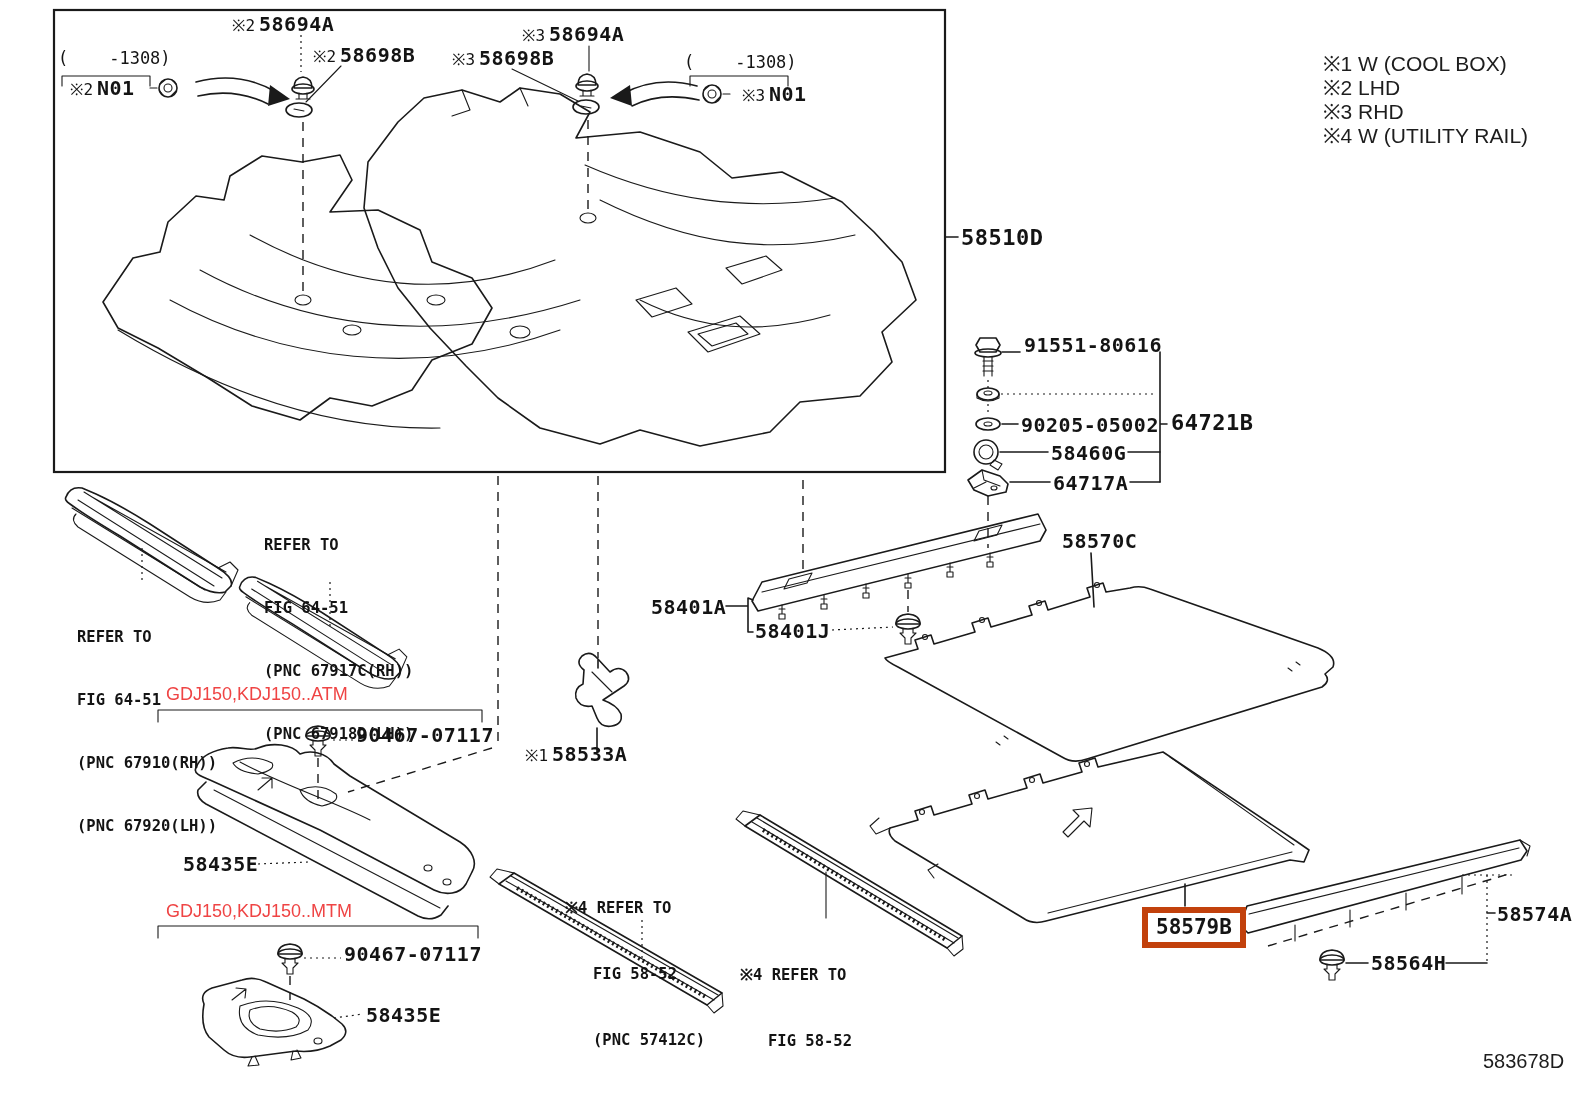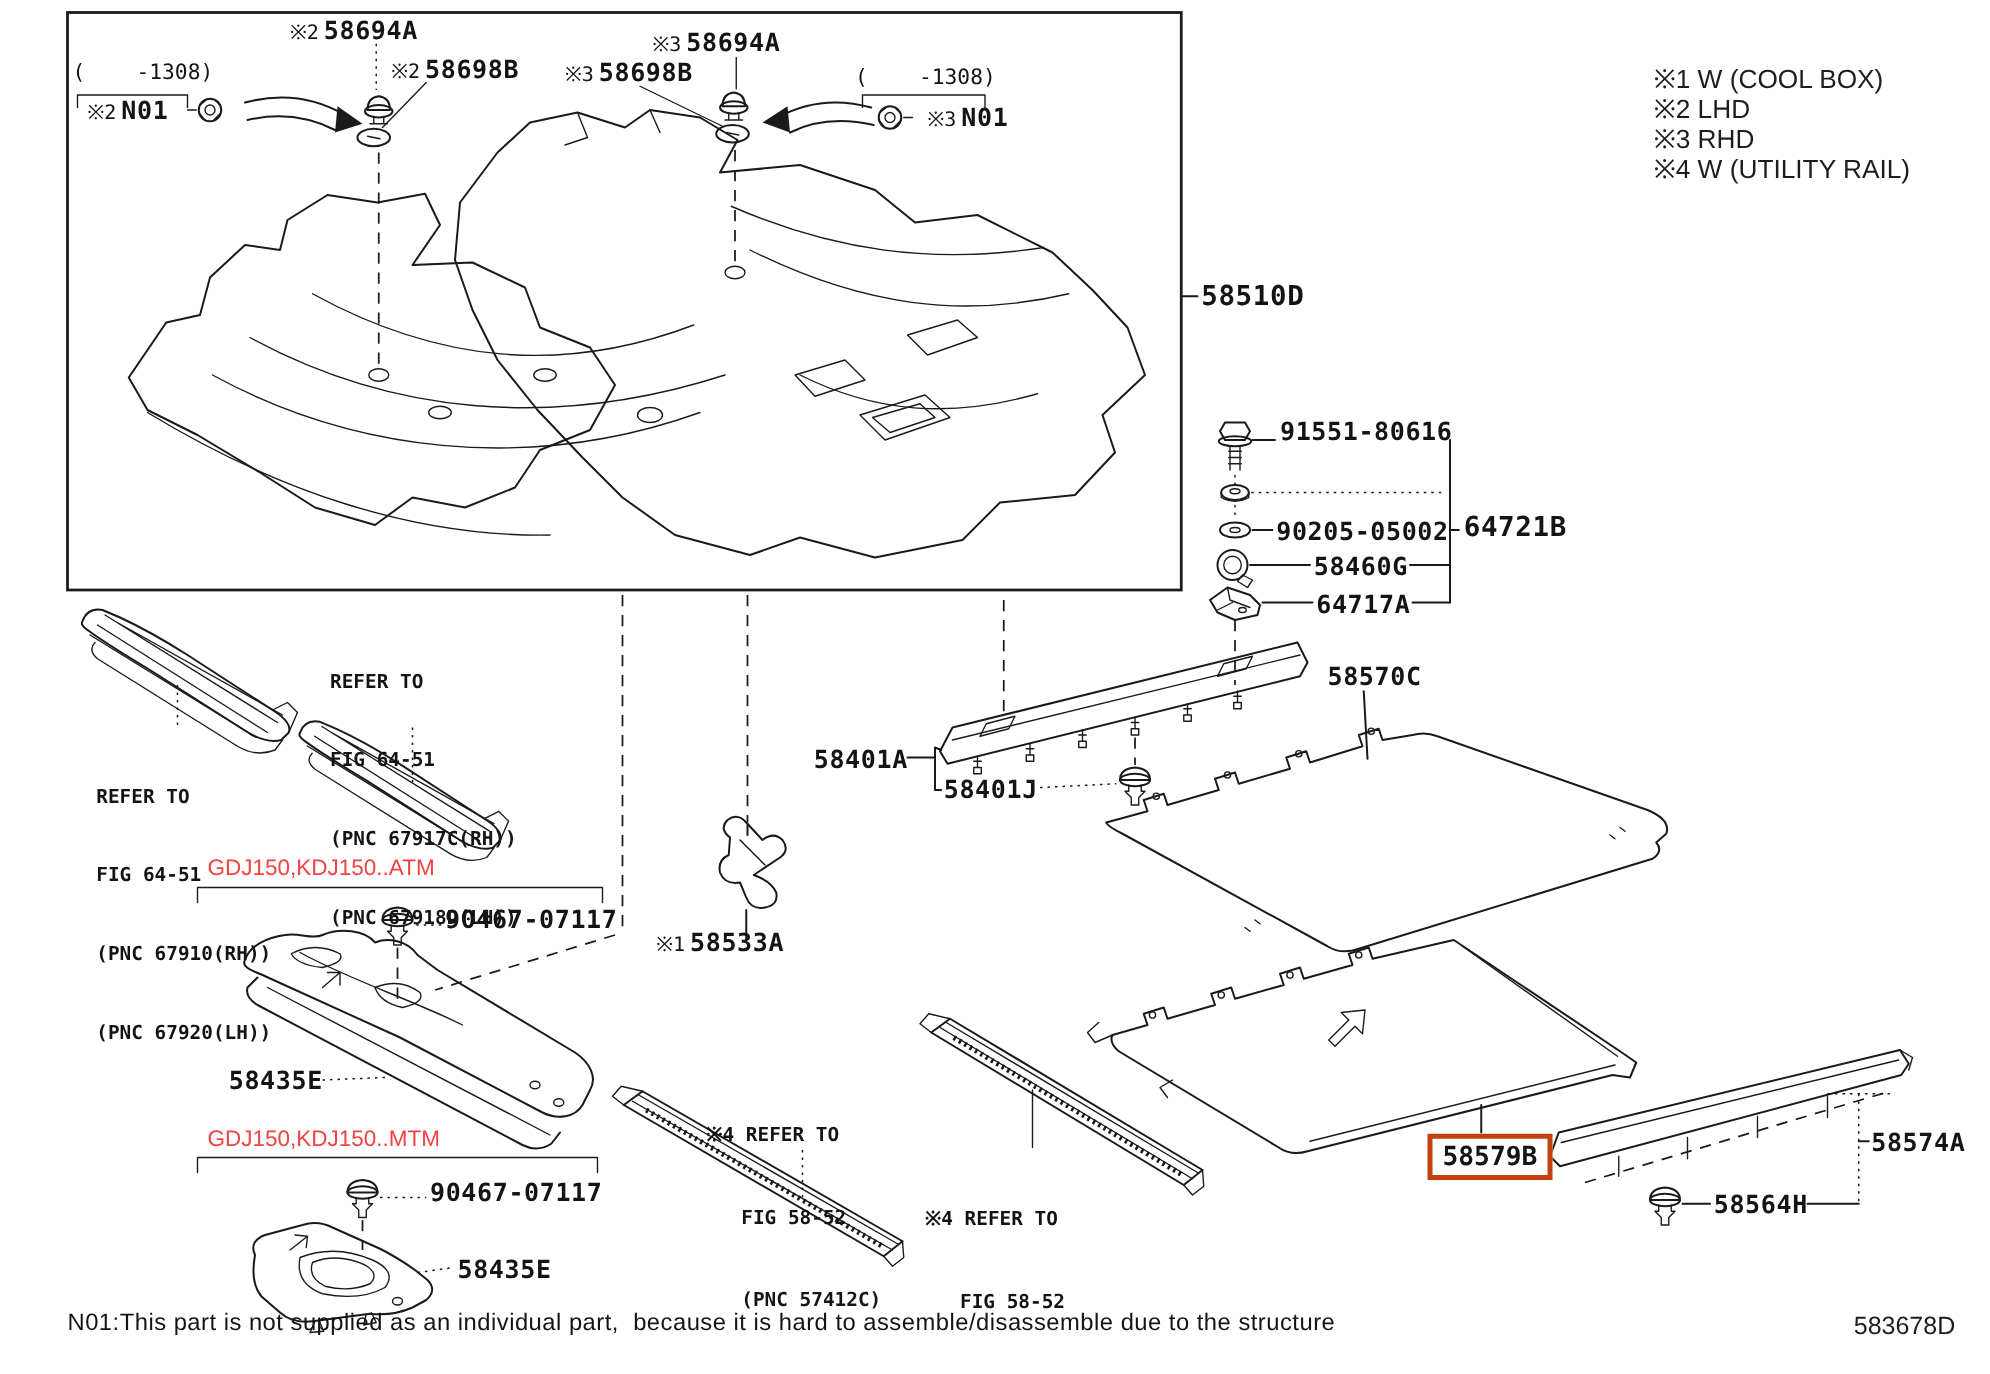--- a/index.html
+++ b/index.html
@@ -22,21 +22,21 @@
   .note{position:absolute;font-family:"DejaVu Sans Mono","Liberation Mono",monospace;
         font-weight:700;font-size:15.5px;line-height:21px;color:#141414;white-space:pre;}
   .note.w{line-height:22px;}
   .model{position:absolute;font-family:"Liberation Sans",sans-serif;font-size:18px;color:#ef4444;}
   .legend{position:absolute;left:1323px;top:52px;font-family:"Liberation Sans",sans-serif;
           font-size:21px;line-height:24px;color:#1d1d1d;}
   .footnote{position:absolute;left:54px;top:1048px;font-family:"Liberation Sans",sans-serif;
             font-size:19px;letter-spacing:.4px;color:#141414;white-space:pre;}
   .figcode{position:absolute;left:1483px;top:1050px;font-family:"Liberation Sans",sans-serif;
            font-size:20px;color:#1d1d1d;}
-  .hlbox{position:absolute;left:1142px;top:907px;border:4px solid #c2410c;background:#fff;
+  .hlbox{position:absolute;left:1142px;top:907px;border:6px solid #c2410c;background:#fff;
          padding:2px 8px 3px 8px;font-family:"DejaVu Sans Mono","Liberation Mono",monospace;
          font-weight:700;font-size:21px;color:#141414;}
 </style>
 </head>
 <body>
 
 <div class="canvas">
 
   <svg class="art" width="1592" height="1099" viewBox="0 0 1592 1099">
     <defs>
@@ -314,16 +314,15 @@
   <div class="note w" style="left:740px;top:920px;">
     <div>※4 REFER TO</div>
     <div>   FIG 58-52</div>
     <div>   (PNC 57411D)</div>
   </div>
 
   <div class="hlbox">58579B</div>
   <div class="plabel" style="left:1497px;top:902px;">58574A</div>
   <div class="plabel" style="left:1371px;top:951px;">58564H</div>
 
-  <div class="footnote">N01:This part is not supplied as an individual part,  because it is hard to assemble/disassemble due to the structure</div>
   <div class="figcode">583678D</div>
 
 </div>
 
 </body></html>

